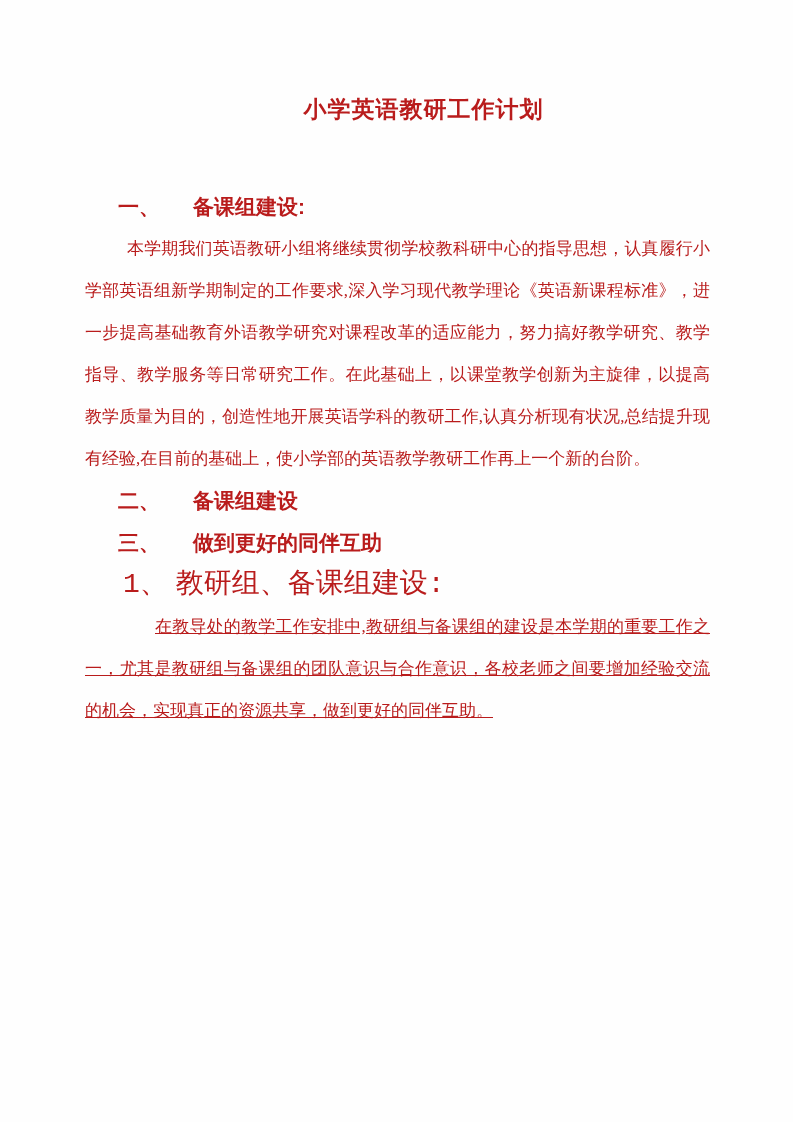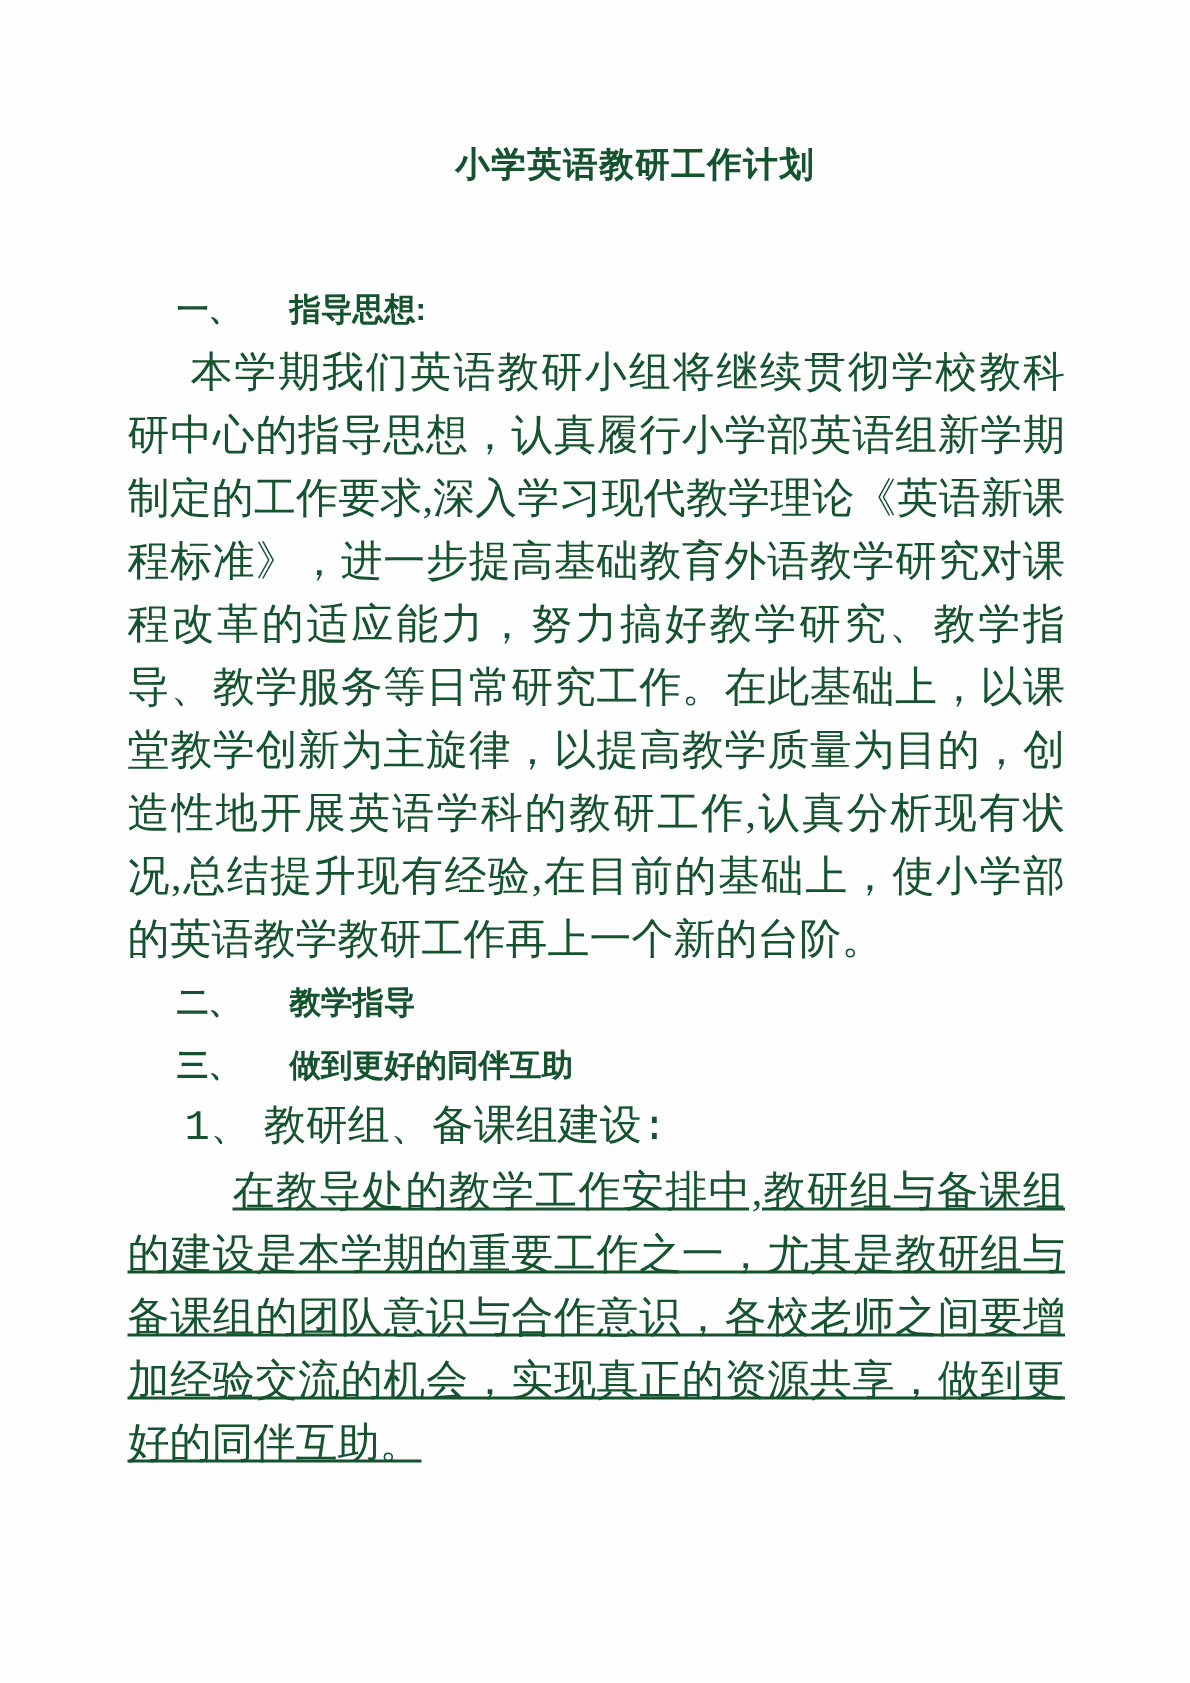--- a/index.html
+++ b/index.html
@@ -1,21 +1,21 @@
 <!DOCTYPE html>
 <html><head>
 <meta charset="utf-8">
 <style>
   html, body { margin: 0; padding: 0; background: #ffffff; }
   .page {
     position: relative;
     width: 793px;
     height: 1122px;
     background: #fefefe;
-    color: #14532d;
+    color: #b91c1c;
     overflow: hidden;
     margin: 0 auto;
   }
   .content {
     padding: 90px 83px 0 85px;
   }
   .doc-title {
     font-family: "Liberation Sans", "DejaVu Sans", sans-serif;
     font-weight: 700;
     font-size: 23px;
@@ -35,21 +35,21 @@
     padding-left: 33px;
     white-space: nowrap;
   }
   .heading .num {
     display: inline-block;
     min-width: 42px;
     margin-right: 33px;
   }
   .para {
     font-family: "Liberation Serif", "DejaVu Serif", serif;
-    font-size: 28px;
+    font-size: 17px;
     line-height: 42px;
     margin: 0;
     text-align: justify;
     text-justify: inter-ideograph;
     text-indent: 42px;
   }
   .para.deep {
     text-indent: 70px;
     text-decoration: underline;
   }
@@ -66,26 +66,26 @@
 </style>
 </head>
 <body>
 
 <div class="page">
   <div class="content">
 
     <h1 class="doc-title">小学英语教研工作计划</h1>
 
     <h2 class="heading">
-      <span class="num">一、</span><span>指导思想:</span>
+      <span class="num">一、</span><span>备课组建设:</span>
     </h2>
     <p class="para">本学期我们英语教研小组将继续贯彻学校教科研中心的指导思想，认真履行小学部英语组新学期制定的工作要求,深入学习现代教学理论《英语新课程标准》，进一步提高基础教育外语教学研究对课程改革的适应能力，努力搞好教学研究、教学指导、教学服务等日常研究工作。在此基础上，以课堂教学创新为主旋律，以提高教学质量为目的，创造性地开展英语学科的教研工作,认真分析现有状况,总结提升现有经验,在目前的基础上，使小学部的英语教学教研工作再上一个新的台阶。</p>
 
     <h2 class="heading">
-      <span class="num">二、</span><span>教学指导</span>
+      <span class="num">二、</span><span>备课组建设</span>
     </h2>
 
     <h2 class="heading">
       <span class="num">三、</span><span>做到更好的同伴互助</span>
     </h2>
 
     <p class="list-item">
       <span class="label">1、</span><span>教研组、备课组建设:</span>
     </p>
     <p class="para deep">在教导处的教学工作安排中,教研组与备课组的建设是本学期的重要工作之一，尤其是教研组与备课组的团队意识与合作意识，各校老师之间要增加经验交流的机会，实现真正的资源共享，做到更好的同伴互助。</p>

